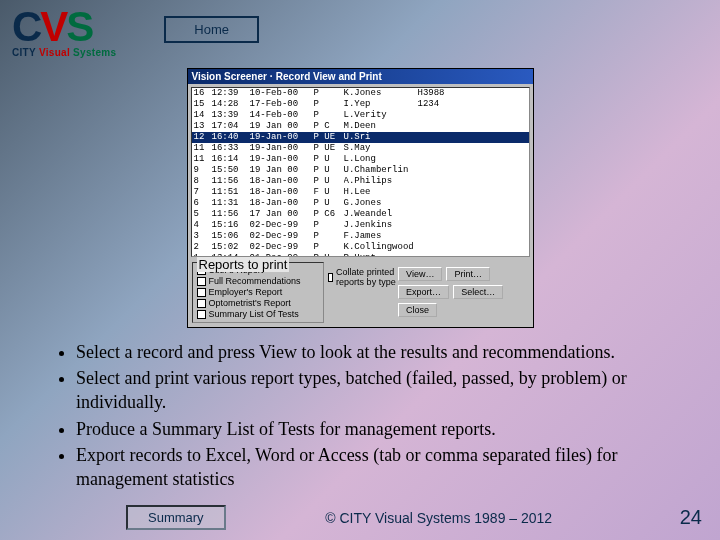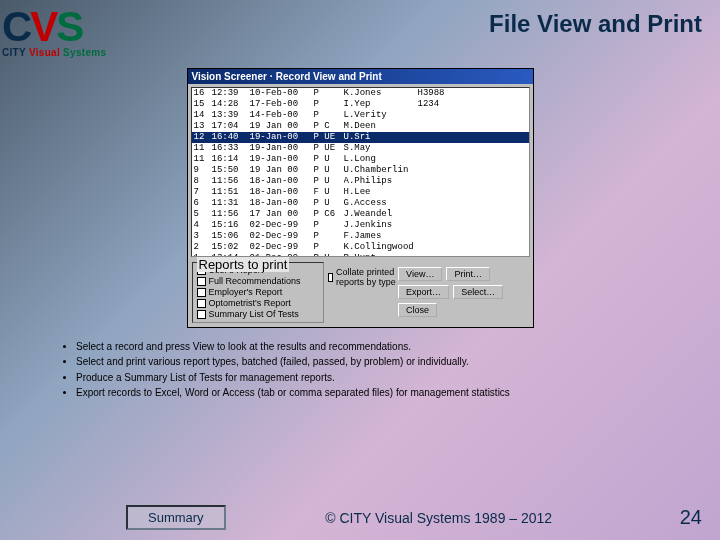--- a/index.html
+++ b/index.html
@@ -1,18 +1,18 @@
 <!DOCTYPE html>
 <html><head>
 <meta charset="utf-8">
 <style>
   * { box-sizing: border-box; margin: 0; padding: 0; }
   body { width: 720px; height: 540px; overflow: hidden; font-family: Arial, Helvetica, sans-serif; position: relative;
          background: linear-gradient(135deg, #4a5a6a 0%, #8fa5c0 35%, #d5b5d5 65%, #c0a5d0 100%); }
-  .header { display: flex; align-items: flex-start; padding: 8px 18px 0 2px; text-align: right; }
+  .header { display: flex; align-items: flex-start; padding: 8px 18px 0 12px; text-align: right; }
   .logo { display: flex; flex-direction: column; align-items: flex-start; }
   .logo-main { font-size: 42px; font-weight: 900; line-height: 0.9; letter-spacing: -2px; }
   .logo-main .c { color: #0a2a4a; }
   .logo-main .v { color: #c00000; }
   .logo-main .s { color: #006b3f; }
   .logo-sub { font-size: 10px; font-weight: bold; color: #0a2a4a; letter-spacing: 0.3px; margin-top: 1px; }
   .logo-sub .visual { color: #c00000; }
   .logo-sub .systems { color: #006b3f; }
   .home-btn { margin-left: 48px; margin-top: 8px; border: 2px solid #0a2a4a; padding: 4px 28px; font-size: 13px;
               color: #0a2a4a; cursor: pointer; }
@@ -26,58 +26,58 @@
   .c0 { width: 18px; } .c1 { width: 38px; } .c2 { width: 64px; } .c3 { width: 30px; } .c4 { width: 74px; } .c5 { width: 50px; }
   .bottom { display: flex; gap: 4px; padding: 2px 4px 4px 4px; align-items: center; }
   .reports { border: 1px inset #888; background: #c0c0c0; padding: 2px 4px; width: 132px; position: relative; }
   .reports-legend { position: absolute; top: -6px; left: 4px; font-size: 13px; background: #e5e5e5; padding: 0 2px; }
   .cb { display: flex; align-items: center; gap: 3px; font-size: 9px; line-height: 11px; }
   .cb-box { width: 9px; height: 9px; border: 1px solid #000; background: #fff; }
   .collate { display: flex; flex-direction: row; align-items: flex-start; flex: 1; }
   .collate-row { display: flex; align-items: center; gap: 3px; font-size: 9px; margin-bottom: 8px; }
   .btnrow { display: flex; gap: 4px; flex-wrap: wrap; }
   .winbtn { border: 1px outset #fff; background: #c0c0c0; font-size: 9px; padding: 1px 7px; cursor: pointer; }
-  .bullets { list-style: disc; margin: 12px 34px 0 76px; font-size: 10px; color: #000; line-height: 1.35; }
+  .bullets { list-style: disc; margin: 12px 34px 0 76px; font-size: 18px; color: #000; line-height: 1.35; font-family: Liberation Serif, serif; }
   .bullets li { margin-bottom: 2px; }
   .footer { position: absolute; bottom: 10px; left: 0; right: 0; display: flex; align-items: center; padding: 0 18px; }
   .navbtn { border: 2px inset #6a7a8a; background: rgba(200,200,210,0.4); padding: 3px 20px; font-size: 13px; color: #0a2a4a; cursor: pointer; }
   .navbtn.prev { margin-left: 108px; }
   .copyright { flex: 1; text-align: center; font-size: 14px; color: #0a2a4a; }
   .navbtn.next { margin-right: 30px; }
   .pagenum { font-size: 20px; color: #0a2a4a; margin-left: 28px; }
 </style>
 </head>
 <body>
 
 <div class="header">
   <div class="logo">
     <div class="logo-main">
       <span class="c">C</span><span class="v">V</span><span class="s">S</span>
     </div>
     <div class="logo-sub">
       <span>CITY</span> <span class="visual">Visual</span> <span class="systems">Systems</span>
     </div>
   </div>
-  <div class="page-title">File View and Print</div>
+  <div class="home-btn">Home</div>
 </div>
 
 <div class="app">
   <div class="titlebar">Vision Screener · Record View and Print</div>
   <div class="list" id="list">
       <div class="row"><span class="c0">16</span><span class="c1">12:39</span><span class="c2">10-Feb-00</span><span class="c3">P</span><span class="c4">K.Jones</span><span class="c5">H3988</span></div>
       <div class="row"><span class="c0">15</span><span class="c1">14:28</span><span class="c2">17-Feb-00</span><span class="c3">P</span><span class="c4">I.Yep</span><span class="c5">1234</span></div>
       <div class="row"><span class="c0">14</span><span class="c1">13:39</span><span class="c2">14-Feb-00</span><span class="c3">P</span><span class="c4">L.Verity</span><span class="c5"></span></div>
       <div class="row"><span class="c0">13</span><span class="c1">17:04</span><span class="c2">19 Jan 00</span><span class="c3">P C</span><span class="c4">M.Deen</span><span class="c5"></span></div>
       <div class="row sel"><span class="c0">12</span><span class="c1">16:40</span><span class="c2">19-Jan-00</span><span class="c3">P UE</span><span class="c4">U.Sri</span><span class="c5"></span></div>
       <div class="row"><span class="c0">11</span><span class="c1">16:33</span><span class="c2">19-Jan-00</span><span class="c3">P UE</span><span class="c4">S.May</span><span class="c5"></span></div>
       <div class="row"><span class="c0">11</span><span class="c1">16:14</span><span class="c2">19-Jan-00</span><span class="c3">P U</span><span class="c4">L.Long</span><span class="c5"></span></div>
       <div class="row"><span class="c0">9</span><span class="c1">15:50</span><span class="c2">19 Jan 00</span><span class="c3">P U</span><span class="c4">U.Chamberlin</span><span class="c5"></span></div>
       <div class="row"><span class="c0">8</span><span class="c1">11:56</span><span class="c2">18-Jan-00</span><span class="c3">P U</span><span class="c4">A.Philips</span><span class="c5"></span></div>
       <div class="row"><span class="c0">7</span><span class="c1">11:51</span><span class="c2">18-Jan-00</span><span class="c3">F U</span><span class="c4">H.Lee</span><span class="c5"></span></div>
-      <div class="row"><span class="c0">6</span><span class="c1">11:31</span><span class="c2">18-Jan-00</span><span class="c3">P U</span><span class="c4">G.Access</span><span class="c5"></span></div>
+      <div class="row"><span class="c0">6</span><span class="c1">11:31</span><span class="c2">18-Jan-00</span><span class="c3">P U</span><span class="c4">G.Jones</span><span class="c5"></span></div>
       <div class="row"><span class="c0">5</span><span class="c1">11:56</span><span class="c2">17 Jan 00</span><span class="c3">P C6</span><span class="c4">J.Weandel</span><span class="c5"></span></div>
       <div class="row"><span class="c0">4</span><span class="c1">15:16</span><span class="c2">02-Dec-99</span><span class="c3">P</span><span class="c4">J.Jenkins</span><span class="c5"></span></div>
       <div class="row"><span class="c0">3</span><span class="c1">15:06</span><span class="c2">02-Dec-99</span><span class="c3">P</span><span class="c4">F.James</span><span class="c5"></span></div>
       <div class="row"><span class="c0">2</span><span class="c1">15:02</span><span class="c2">02-Dec-99</span><span class="c3">P</span><span class="c4">K.Collingwood</span><span class="c5"></span></div>
       <div class="row"><span class="c0">1</span><span class="c1">13:14</span><span class="c2">01 Dec 99</span><span class="c3">P U</span><span class="c4">R.Hunt</span><span class="c5"></span></div>
     </div>
   <div class="bottom">
     <div class="reports">
       <div class="reports-legend">Reports to print</div>
       <div id="reports-body">

